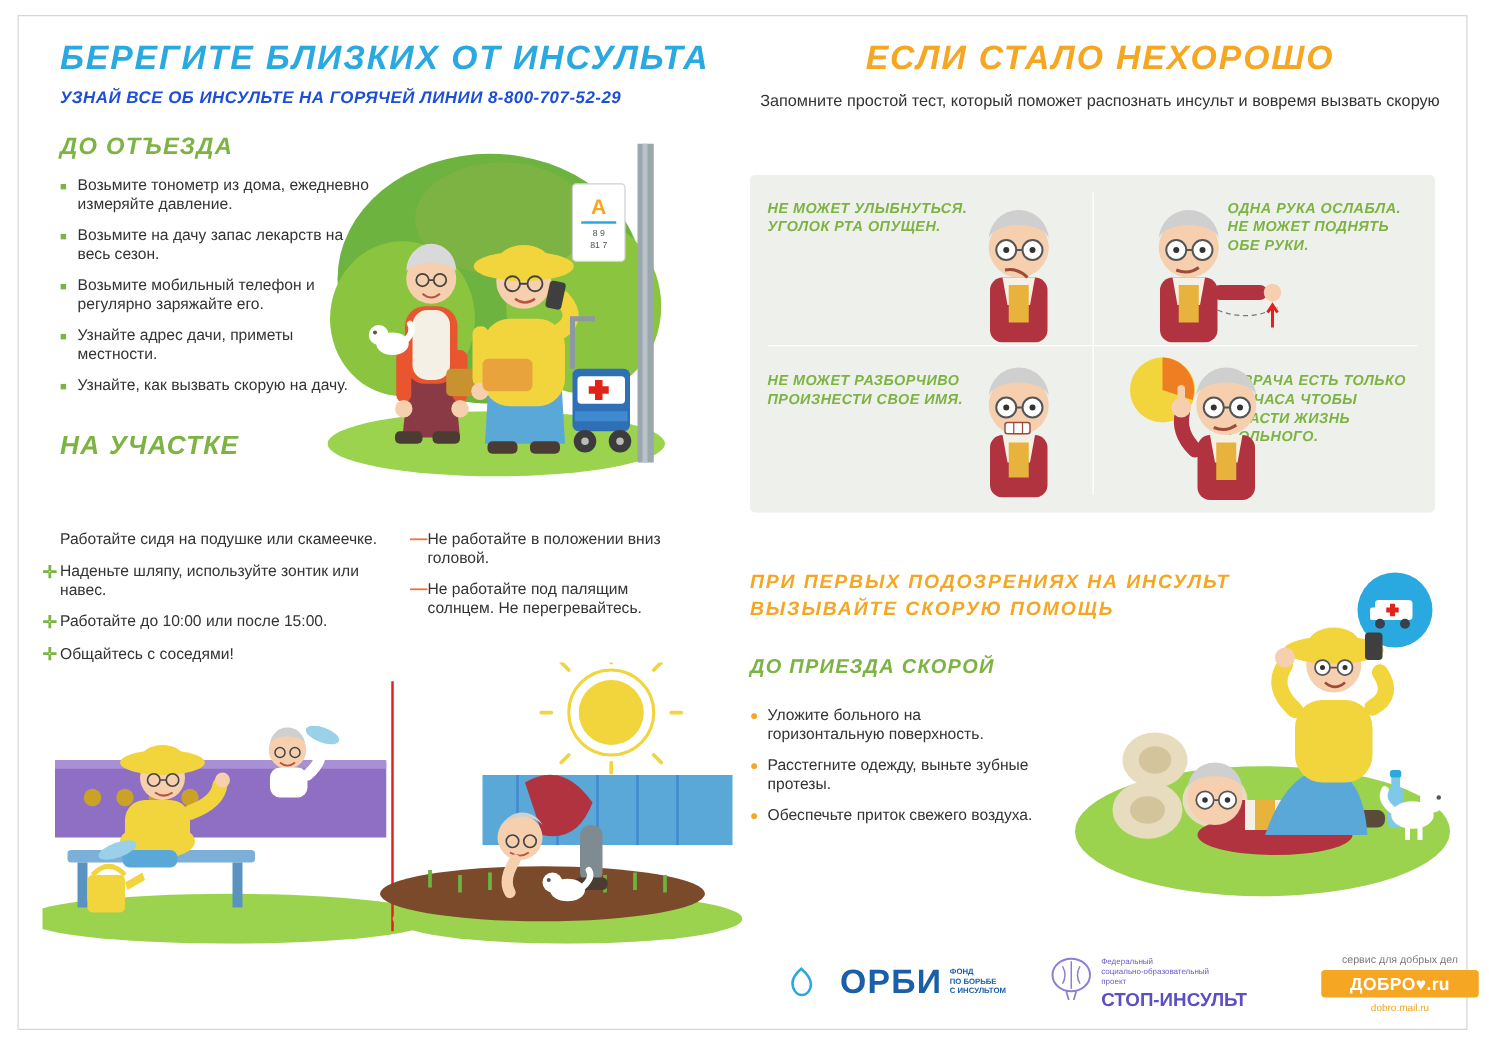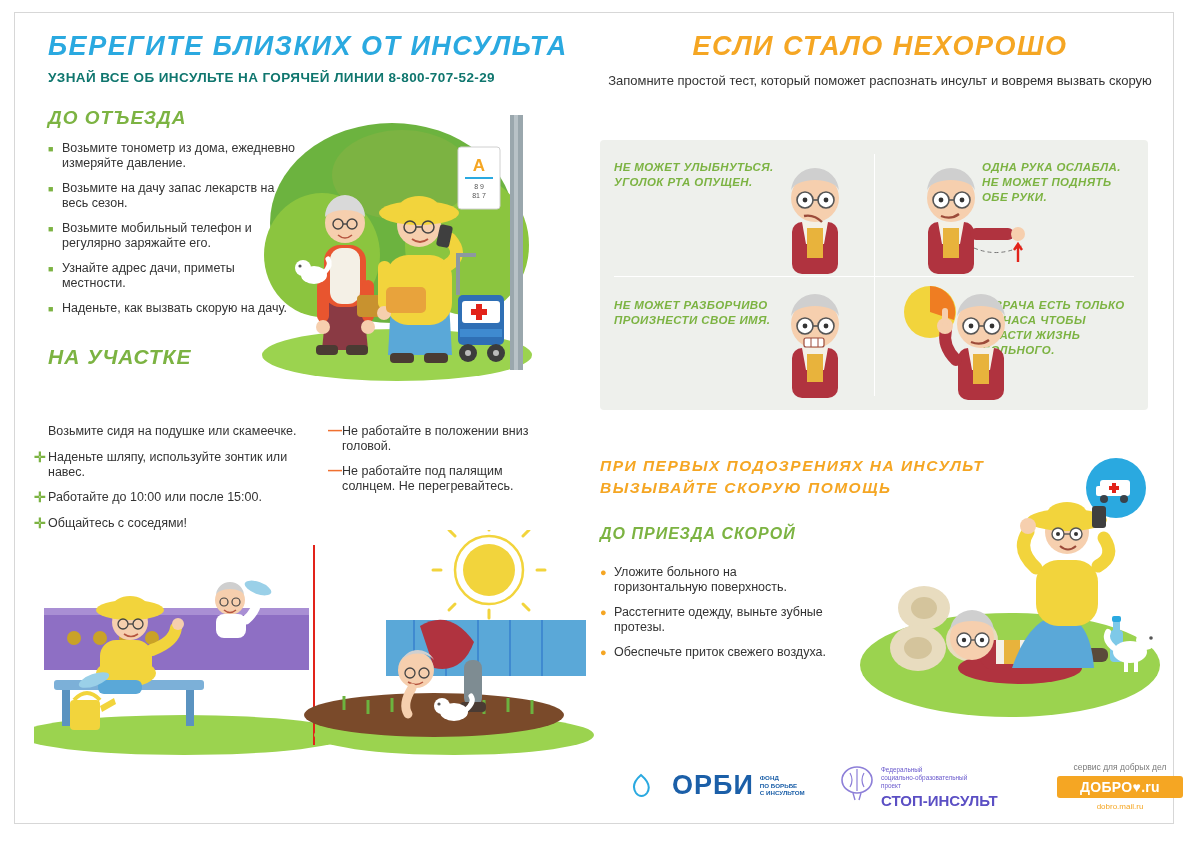--- a/index.html
+++ b/index.html
@@ -27,21 +27,21 @@
     font-weight:bold;font-style:italic;
     color:#f5a623;letter-spacing:1.5px;
   }
   .hdr-green{
     font-family:"Liberation Sans", sans-serif;
     font-weight:bold;font-style:italic;
     color:#7cb342;letter-spacing:1px;
   }
   .hotline{
     font-family:"Liberation Sans", sans-serif;
-    font-weight:bold;color:#0f766e;
+    font-weight:bold;font-style:italic;color:#1d4ed8;
     letter-spacing:.4px;
   }
   .body-txt{
     font-size:12.5px;color:#333;line-height:15px;
   }
   .bullet-row{display:flex;margin-bottom:10px;}
   .bullet-mark{flex:0 0 14px;font-size:12px;line-height:15px;}
   .sq{color:#7cb342;font-size:9px;}
   .plus{color:#7cb342;font-weight:bold;font-size:14px;line-height:14px;}
   .dash{color:#f07030;font-weight:bold;font-size:14px;line-height:13px;}
@@ -125,21 +125,21 @@
       <div class="bullet-row">
         <div class="bullet-mark"><span class="sq">■</span></div>
         <div class="body-txt">Возьмите мобильный телефон и регулярно заряжайте его.</div>
       </div>
       <div class="bullet-row">
         <div class="bullet-mark"><span class="sq">■</span></div>
         <div class="body-txt">Узнайте адрес дачи, приметы местности.</div>
       </div>
       <div class="bullet-row">
         <div class="bullet-mark"><span class="sq">■</span></div>
-        <div class="body-txt">Наденьте, как вызвать скорую на дачу.</div>
+        <div class="body-txt">Узнайте, как вызвать скорую на дачу.</div>
       </div>
     </div>
 
     <div id="sec-uch" class="hdr-green">НА УЧАСТКЕ</div>
   </div>
 
   <svg id="illus1" viewBox="0 0 330 290">
     <ellipse cx="130" cy="118" rx="122" ry="100" fill="#6cb33f"></ellipse>
     <ellipse cx="60" cy="150" rx="58" ry="62" fill="#8bc53f"></ellipse>
     <ellipse cx="205" cy="140" rx="62" ry="70" fill="#8bc53f"></ellipse>
@@ -210,21 +210,21 @@
       <circle cx="234" cy="248" r="9" fill="#3c3c3c"></circle>
       <circle cx="206" cy="248" r="3" fill="#bbb"></circle>
       <circle cx="234" cy="248" r="3" fill="#bbb"></circle>
       <path d="M196 190 l0 -40 l18 0" stroke="#8d98a0" stroke-width="4" fill="none"></path>
     </g>
   </svg>
 
   <div id="list-uch">
     <div class="bullet-row">
       <div class="bullet-mark"><span class="plus">&nbsp;</span></div>
-      <div class="body-txt">Возьмите сидя на подушке или скамеечке.</div>
+      <div class="body-txt">Работайте сидя на подушке или скамеечке.</div>
     </div>
     <div class="bullet-row">
       <div class="bullet-mark"><span class="plus">✛</span></div>
       <div class="body-txt">Наденьте шляпу, используйте зонтик или навес.</div>
     </div>
     <div class="bullet-row">
       <div class="bullet-mark"><span class="plus">✛</span></div>
       <div class="body-txt">Работайте до 10:00 или после 15:00.</div>
     </div>
     <div class="bullet-row">

